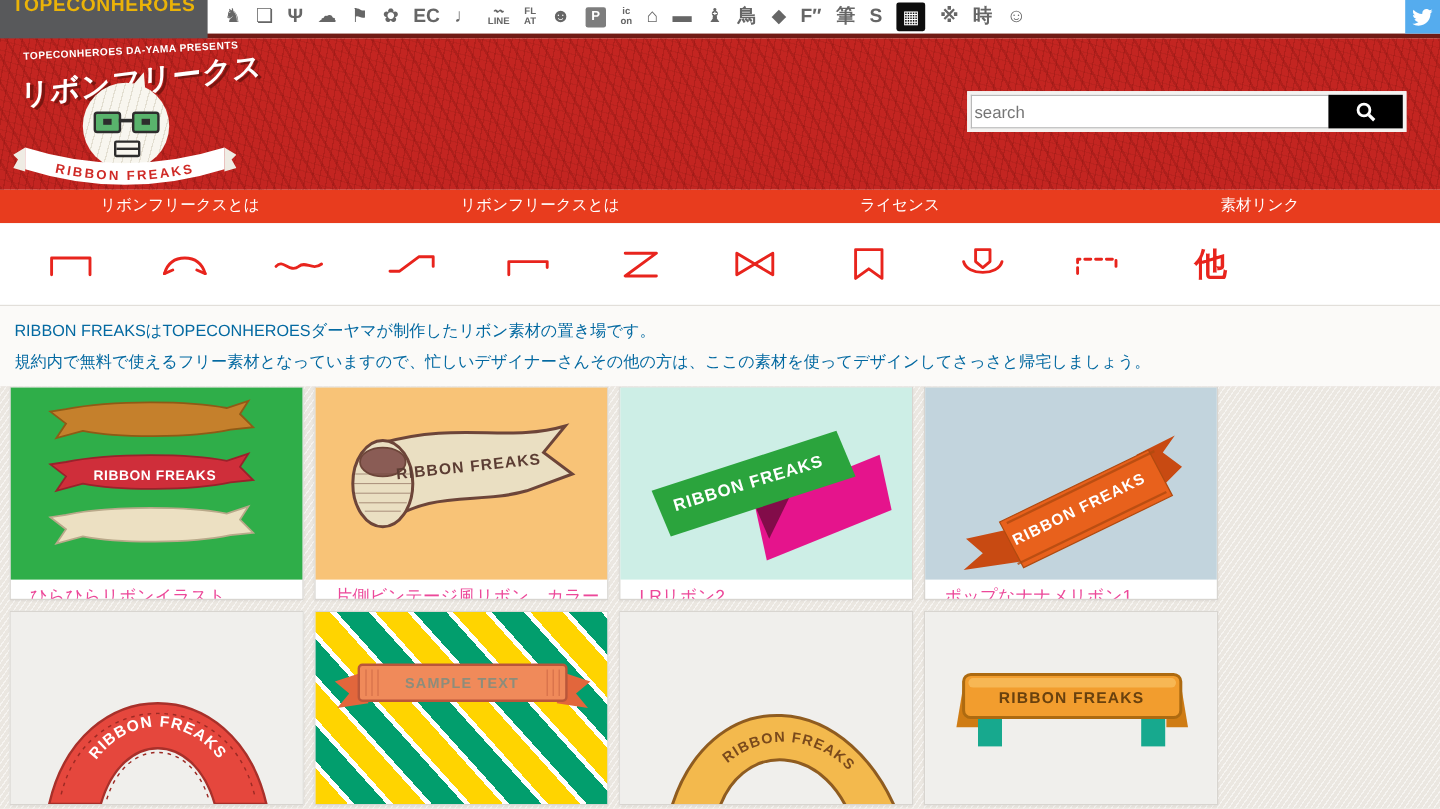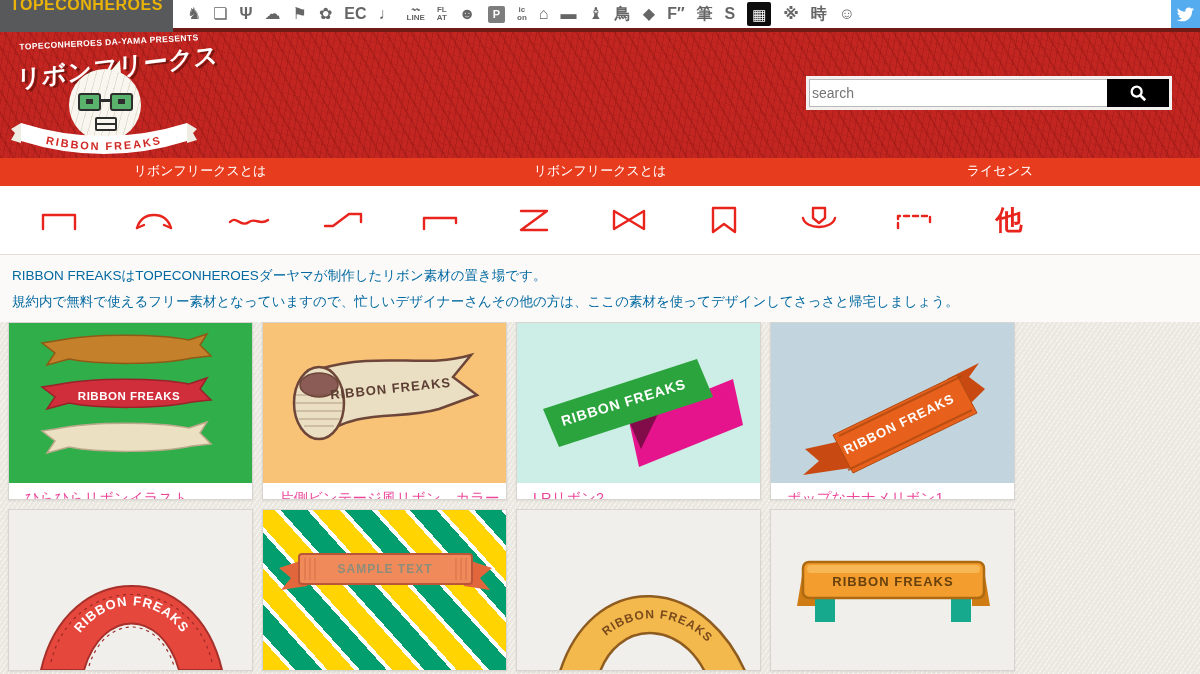--- a/index.html
+++ b/index.html
@@ -163,20 +163,21 @@
             <line x1="13" y1="13" x2="18" y2="18" stroke="#fff" stroke-width="3"></line>
           </svg>
       </button>
     </div>
   </div>
 
   <div class="nav">
       <a>リボンフリークスとは</a>
       <a>リボンフリークスとは</a>
       <a>ライセンス</a>
+      <a>素材リンク</a>
     </div>
 
   <div class="ribstrip">
     <div class="slot">
         <svg width="46" height="40" viewBox="0 0 46 40">
           <path d="M7,29 V15 H39 V29"></path>
         </svg>
       </div>
     <div class="slot">
         <svg width="46" height="40" viewBox="0 0 46 40">

